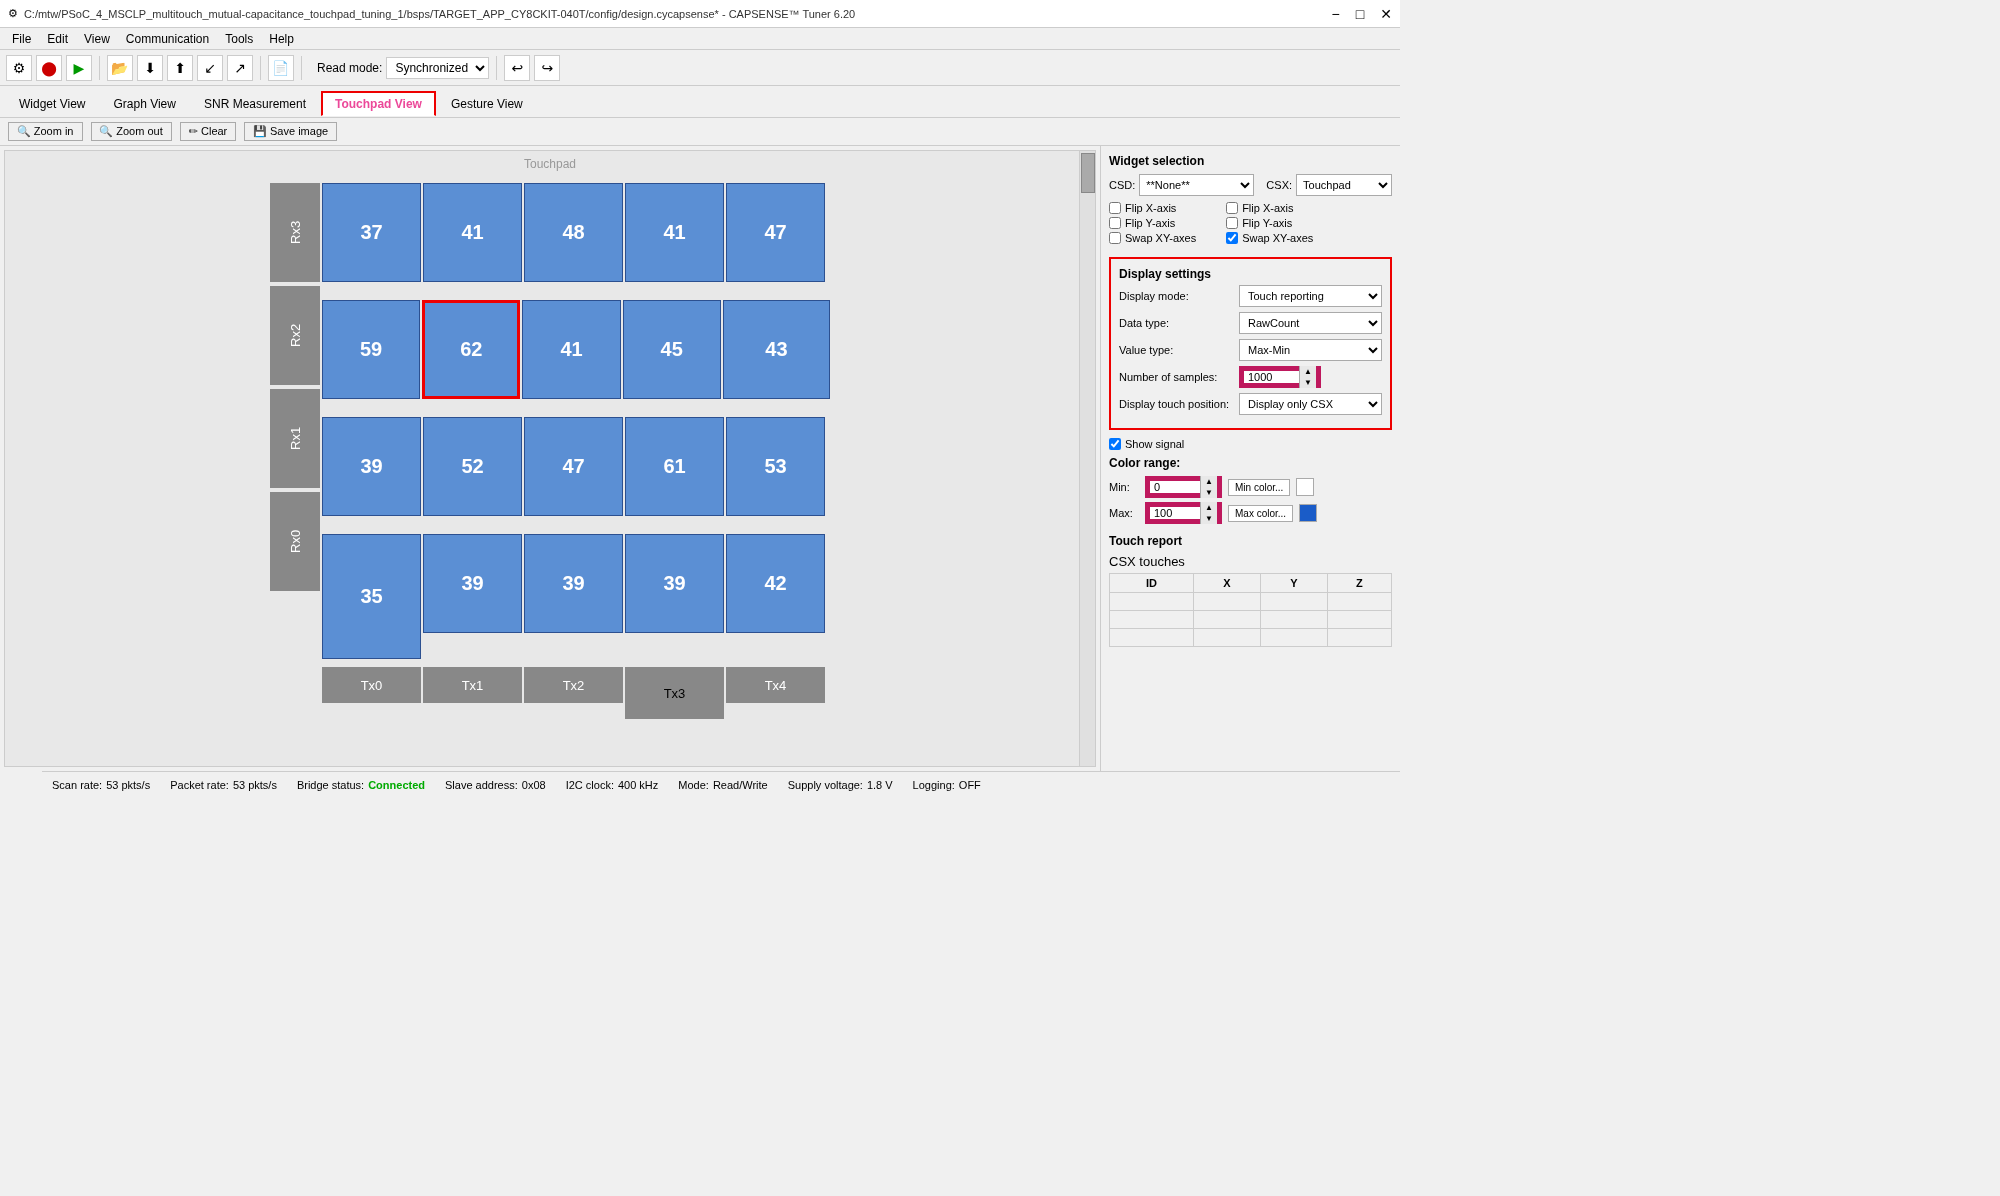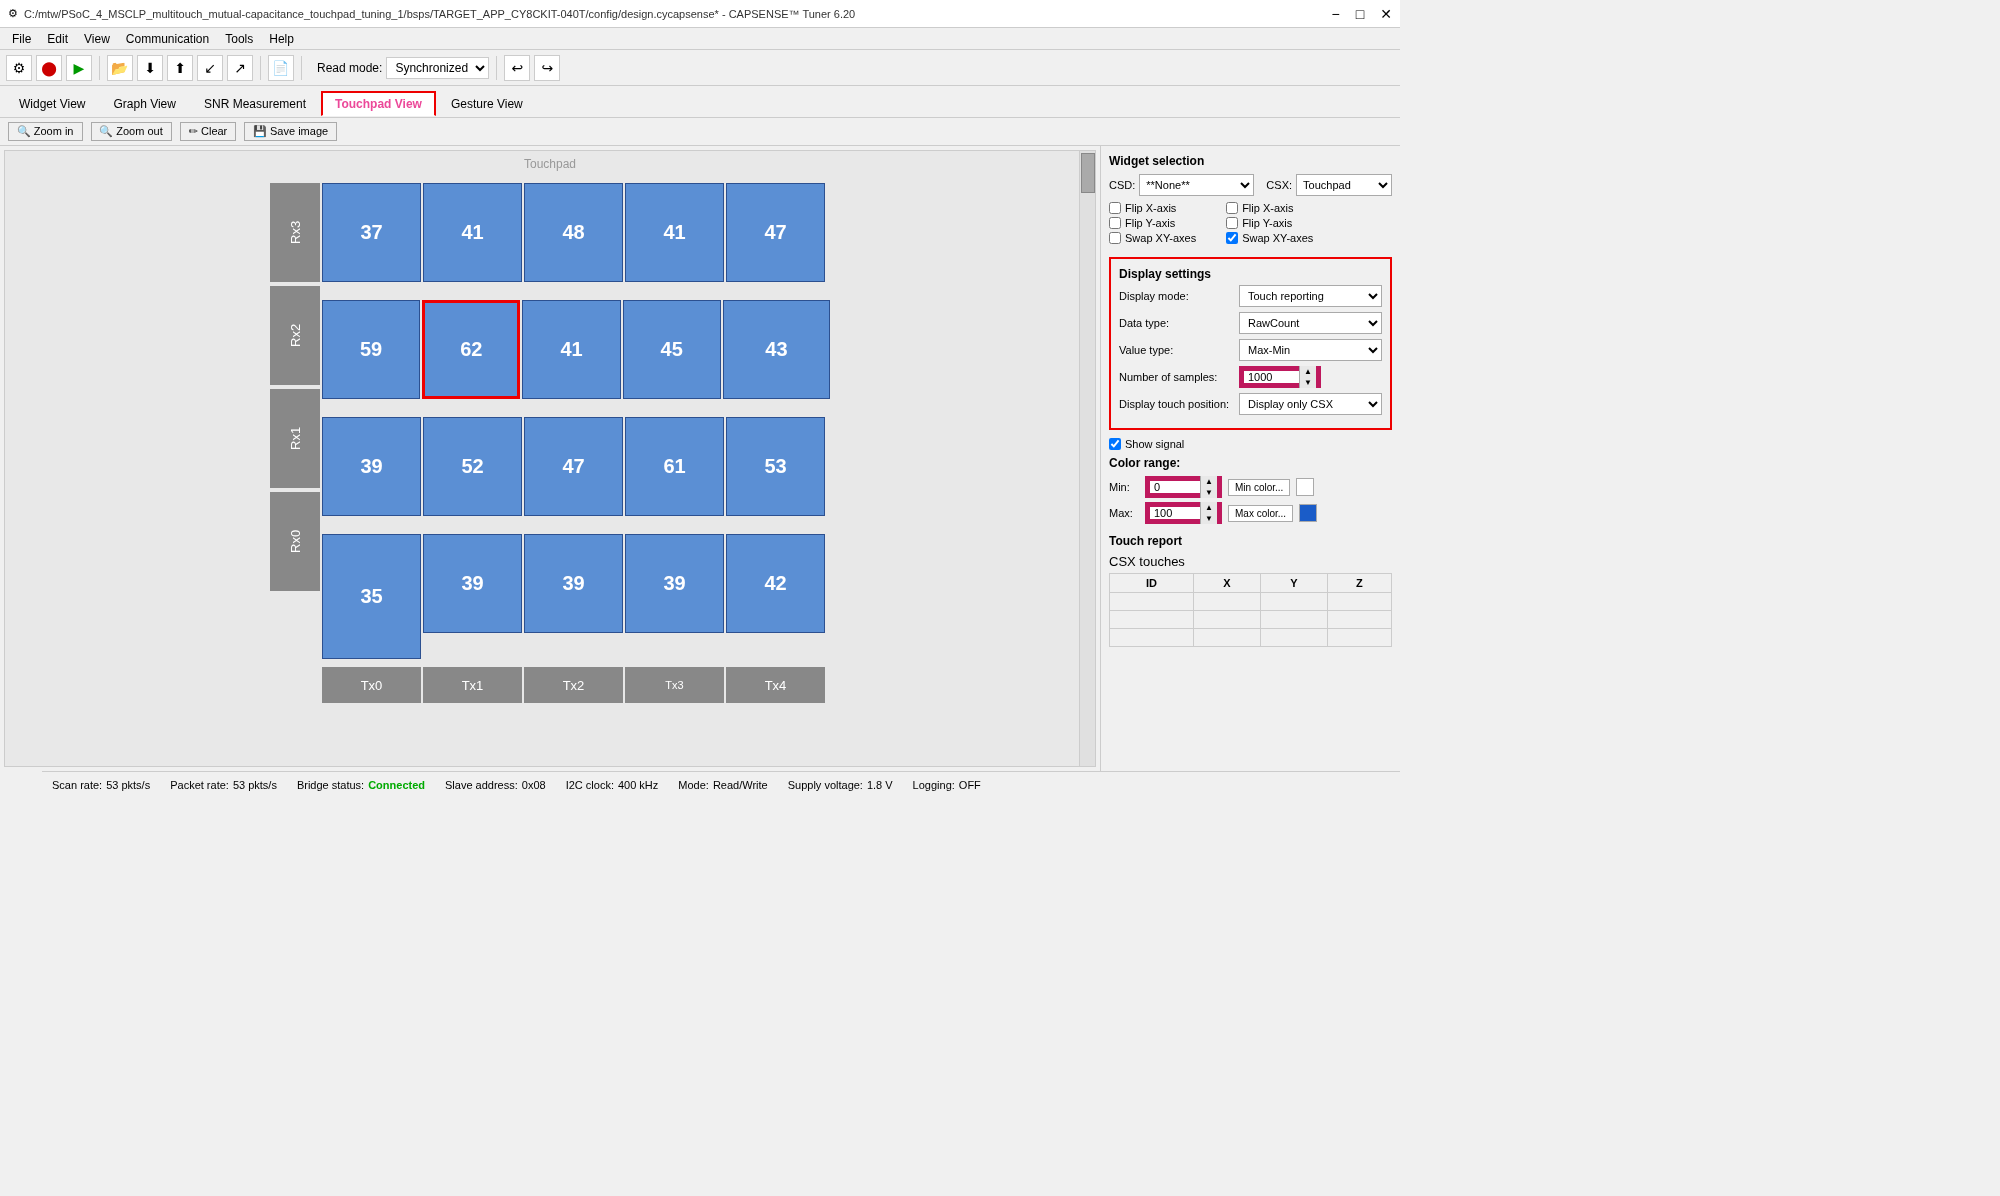--- a/index.html
+++ b/index.html
@@ -194,21 +194,21 @@
           <div class="grid-cell" style="width:99px;height:99px;">39</div>
           <div class="grid-cell" style="width:99px;height:99px;">39</div>
           <div class="grid-cell" style="width:99px;height:99px;">42</div>
         </div>
       </div>
 
       <div style="margin-left: 52px; display: flex; gap: 2px; margin-top: 8px;">
         <div class="col-label" style="width:99px; height:36px; background:#888; color:#fff; display:flex; align-items:center; justify-content:center; font-size:13px;">Tx0</div>
         <div class="col-label" style="width:99px; height:36px; background:#888; color:#fff; display:flex; align-items:center; justify-content:center; font-size:13px;">Tx1</div>
         <div class="col-label" style="width:99px; height:36px; background:#888; color:#fff; display:flex; align-items:center; justify-content:center; font-size:13px;">Tx2</div>
-        <div class="col-label" style="width:99px; height:36px; background:#888; color:#ffffff; display:flex; align-items:center; justify-content:center; font-size:11px;">Tx3</div>
+        <div class="col-label" style="width:99px; height:52px; background:#888; color:#000000; display:flex; align-items:center; justify-content:center; font-size:13px;">Tx3</div>
         <div class="col-label" style="width:99px; height:36px; background:#888; color:#fff; display:flex; align-items:center; justify-content:center; font-size:13px;">Tx4</div>
       </div>
     </div>
 
     <div id="canvas-scroll">
       <div id="scroll-thumb"></div>
     </div>
   </div>
 
   <div id="right-panel">

